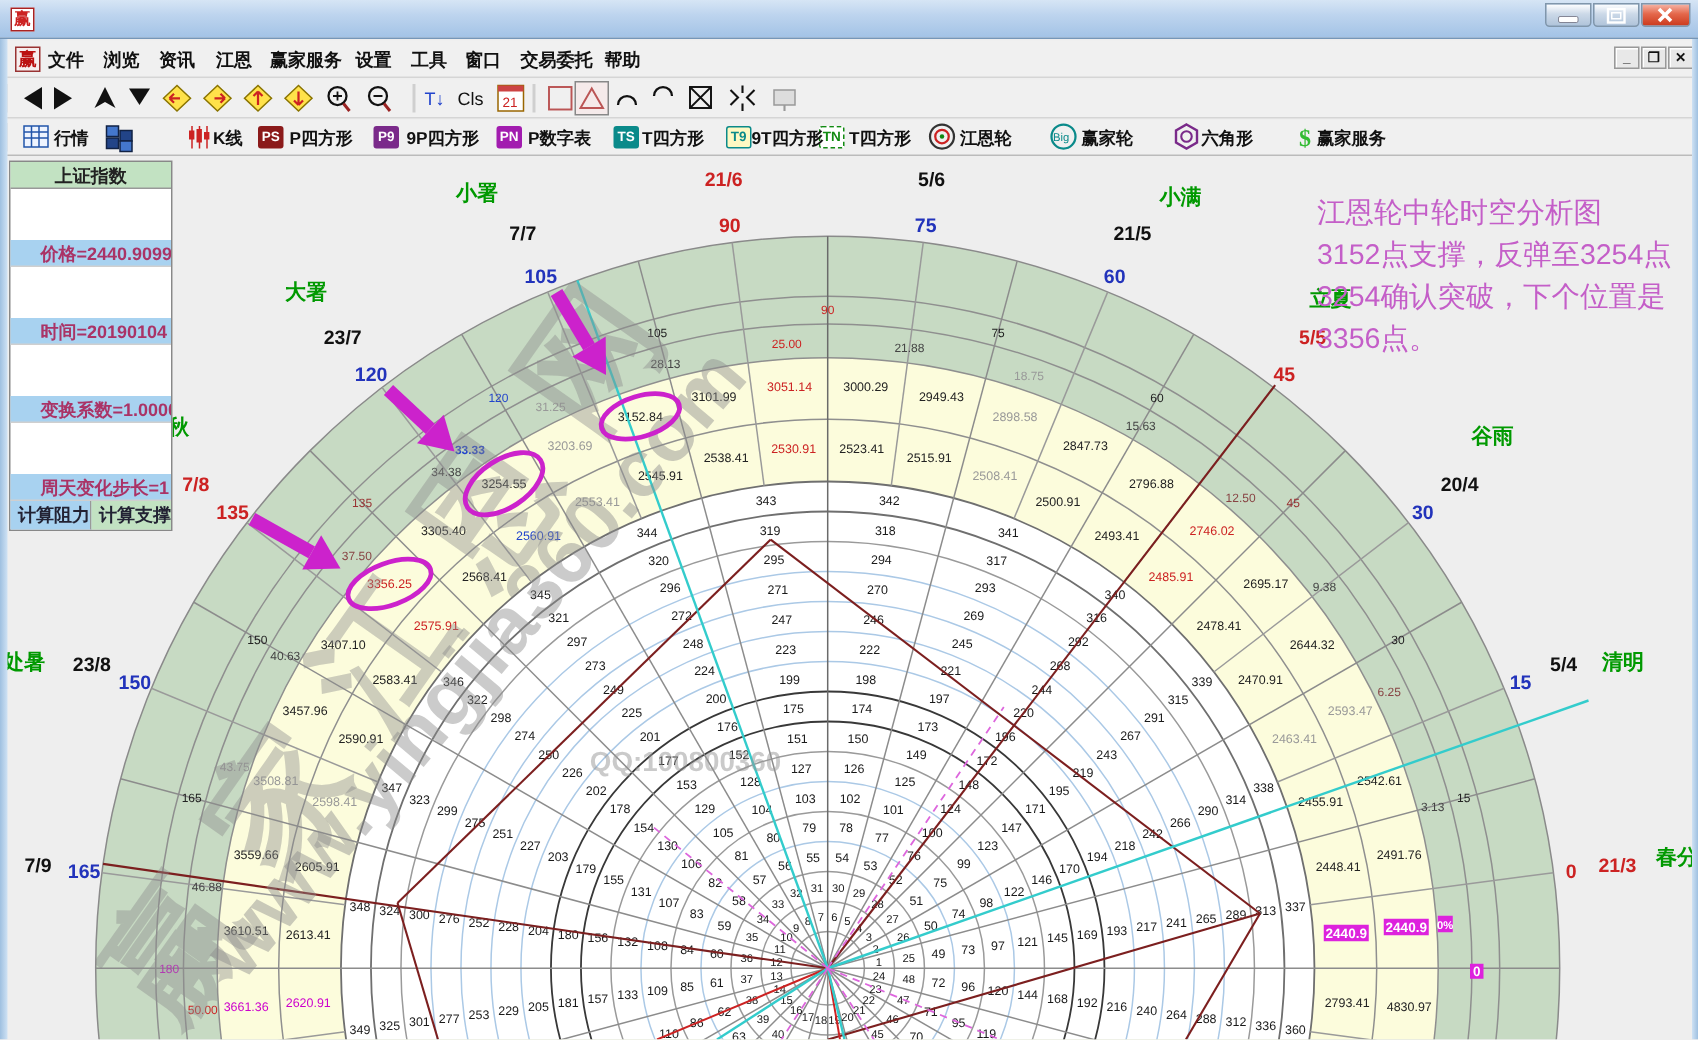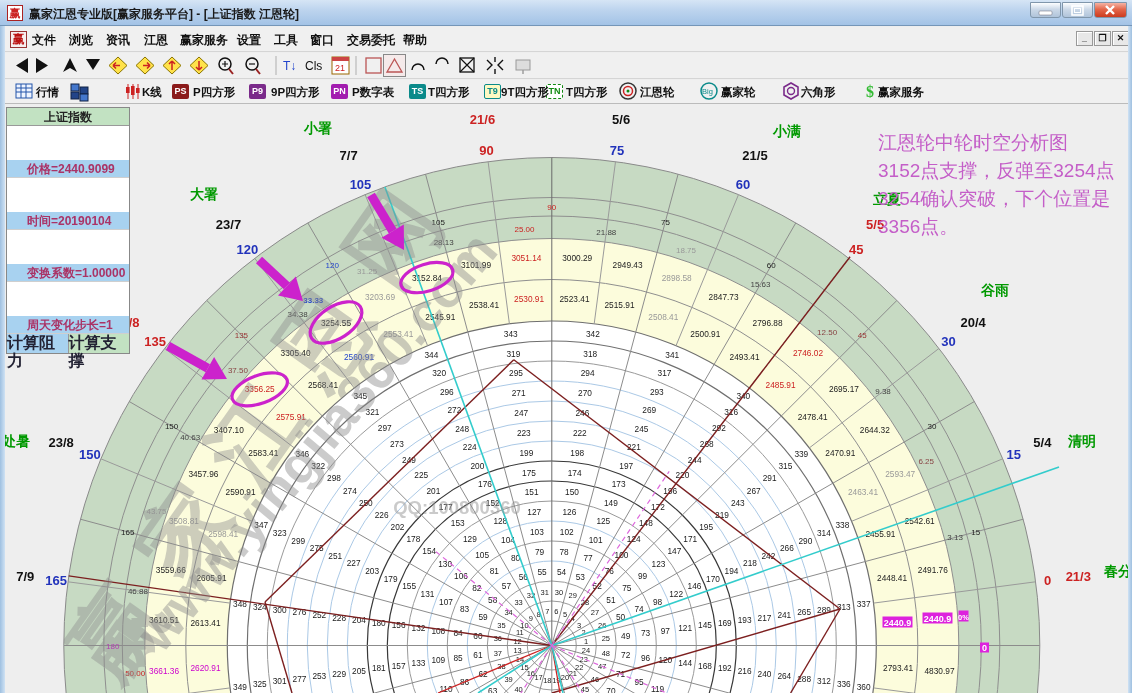--- a/index.html
+++ b/index.html
@@ -24,27 +24,27 @@
 .mdibtn { position:absolute; top:4px; width:17px; height:15px; background:#e8e8e8;
   border:1px solid #999; box-shadow:inset 1px 1px 0 #fff; font-size:9px; font-weight:bold;
   text-align:center; line-height:13px; color:#111; }
 .toolbar1 { position:absolute; left:0; top:53px; width:1132px; height:26px; background:#f0f0f0;
   border-bottom:1px solid #d5d5d5; }
 .toolbar2 { position:absolute; left:0; top:80px; width:1132px; height:24px; background:#f0f0f0;
   border-bottom:1px solid #bbb; }
 .toolbar2 span.lbl { position:absolute; top:5px; font-size:11.5px; font-weight:bold; color:#111; }
 .badge { position:absolute; top:4px; width:17px; height:15px; font-size:9px; font-weight:bold;
   color:#fff; text-align:center; line-height:15px; border-radius:2px; }
-.panel { position:absolute; left:6px; top:107px; width:124px; border:1px solid #888; background:#fff; }
+.panel { position:absolute; left:6px; top:107px; width:109px; border:1px solid #888; background:#fff; }
 .panel .hdr { height:18px; background:#c2e2c2; border-bottom:1px solid #999; text-align:center;
   font-size:12px; font-weight:bold; color:#222; line-height:18px; }
 .panel .row { height:18px; background:#a8d2f0; border-bottom:1px solid #cfcfcf; font-size:12px;
   font-weight:bold; color:#aa3366; line-height:18px; padding-left:20px; white-space:nowrap; overflow:hidden;margin-top:34px; }
 .panel .btns { height:19px; display:flex; }
-.panel .btns div { flex:1; font-size:16px; font-weight:bold; text-align:left; line-height:18px;
+.panel .btns div { flex:1; font-size:12px; font-weight:bold; text-align:right; line-height:18px;
   color:#223; border-right:1px solid #999; }
 .ann { position:absolute; left:878px; top:129px; width:250px; font-size:19px; line-height:28px;
   color:#c45ec8; font-weight:normal; white-space:nowrap; }
 </style></head>
 <body>
 <svg width="1132" height="589" viewBox="0 104 1132 589" style="position:absolute;left:0;top:104px;">
     <rect x="0" y="104" width="1132" height="589" fill="#eeeeee"></rect>
     <circle cx="551.8" cy="645.5" r="488" fill="#c7dac3" stroke="#8a8a8a"></circle>
     <circle cx="551.8" cy="645.5" r="407" fill="#fcfcdc"></circle>
     <circle cx="551.8" cy="645.5" r="324.5" fill="#ffffff"></circle>
@@ -536,21 +536,20 @@
       <text x="486.5" y="154.8" font-size="13" font-weight="bold" fill="#cc2222" text-anchor="middle">90</text>
       <text x="360.5" y="188.6" font-size="13" font-weight="bold" fill="#2233bb" text-anchor="middle">105</text>
       <text x="247.4" y="253.8" font-size="13" font-weight="bold" fill="#2233bb" text-anchor="middle">120</text>
       <text x="155.1" y="346.1" font-size="13" font-weight="bold" fill="#cc2222" text-anchor="middle">135</text>
       <text x="89.9" y="459.2" font-size="13" font-weight="bold" fill="#2233bb" text-anchor="middle">150</text>
       <text x="56.1" y="585.2" font-size="13" font-weight="bold" fill="#2233bb" text-anchor="middle">165</text>
     </g>
   </svg>
 <div class="titlebar">
  <div class="ticon">赢</div>
- <div class="ttext">赢家江恩专业版[赢家服务平台] - [上证指数 江恩轮]</div>
  <div class="wbtn min"><svg width="29" height="14">
         <rect x="8" y="8" width="13" height="4" rx="1" fill="#fff" stroke="#667" stroke-width="0.5"></rect>
       </svg></div>
  <div class="wbtn max"><svg width="29" height="14">
         <rect x="9" y="3" width="11" height="9" fill="none" stroke="#fff" stroke-width="1.6"></rect>
         <rect x="11.5" y="5.5" width="6" height="4" fill="none" stroke="#fff" stroke-width="1"></rect>
       </svg></div>
  <div class="wbtn close"><svg width="31" height="14">
         <path d="M11 3 L19 11 M19 3 L11 11" stroke="#fff" stroke-width="2.4"></path>
       </svg></div>

